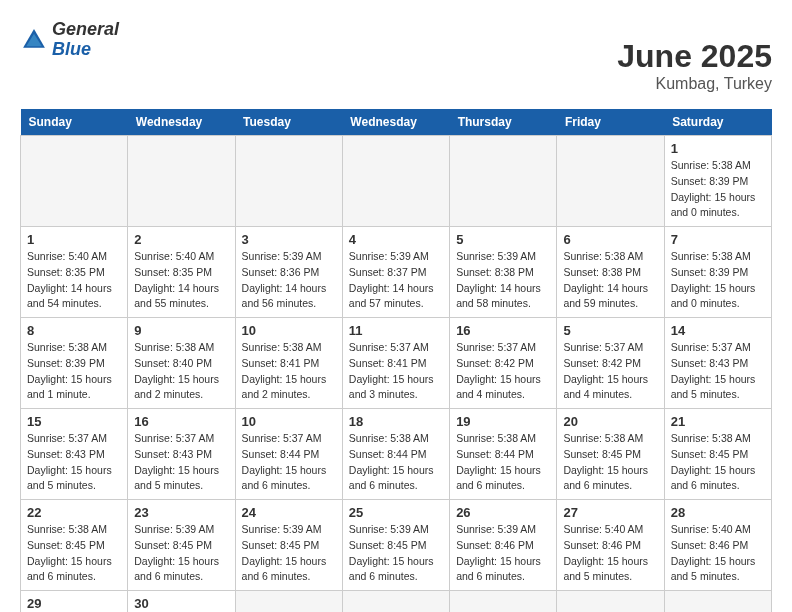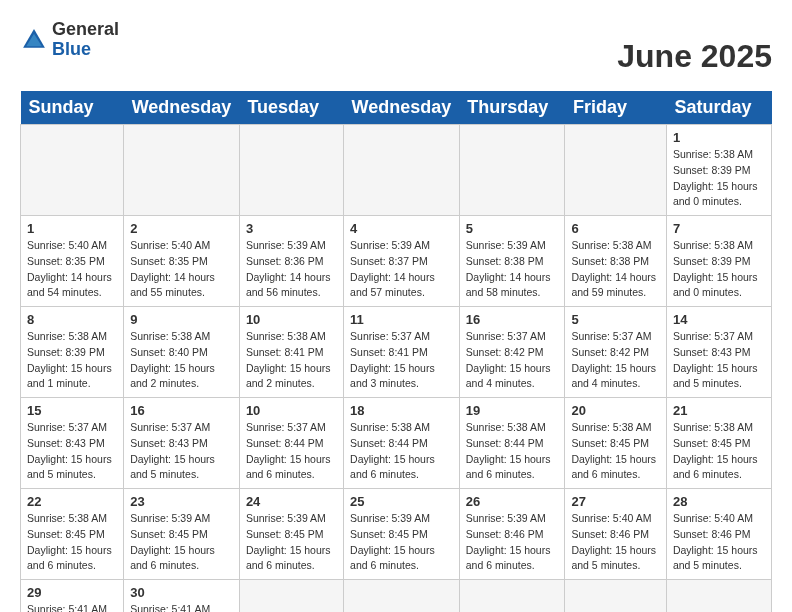--- a/index.html
+++ b/index.html
@@ -13,20 +13,21 @@
     .header {
       display: flex;
       justify-content: space-between;
       align-items: flex-start;
       margin-bottom: 16px;
     }
     .logo {
       display: flex;
       align-items: center;
       gap: 4px;
+      font-style: italic;
     }
     .logo-text {
       display: flex;
       flex-direction: column;
       line-height: 1.1;
     }
     .logo-general {
       font-size: 18px;
       font-weight: bold;
       color: #333;
@@ -56,21 +57,21 @@
     table {
       width: 100%;
       border-collapse: collapse;
       font-size: 11px;
     }
     thead tr th {
       background-color: #1a5fa8;
       color: #fff;
       text-align: left;
       padding: 6px 8px;
-      font-size: 18px;
+      font-size: 12px;
       font-weight: bold;
     }
     tbody tr td {
       border: 1px solid #ccc;
       vertical-align: top;
       padding: 5px 6px;
       color: #333;
       min-height: 70px;
       width: 14.28%;
     }
@@ -101,20 +102,21 @@
       <polygon points="18,4 32,28 4,28" fill="#1a5fa8"></polygon>
       <polygon points="18,10 28,26 8,26" fill="#4a9fd4" opacity="0.6"></polygon>
     </svg>
     <div class="logo-text">
       <span class="logo-general">General</span>
       <span class="logo-blue">Blue</span>
     </div>
   </div>
   <div class="title-block">
     <div class="main-title">June 2025</div>
+    <div class="subtitle">Kumbag, Turkey</div>
   </div>
 </div>
 
 <table>
   <thead>
     <tr>
     <th>Sunday</th>
         <th>Wednesday</th>
         <th>Tuesday</th>
         <th>Wednesday</th>

